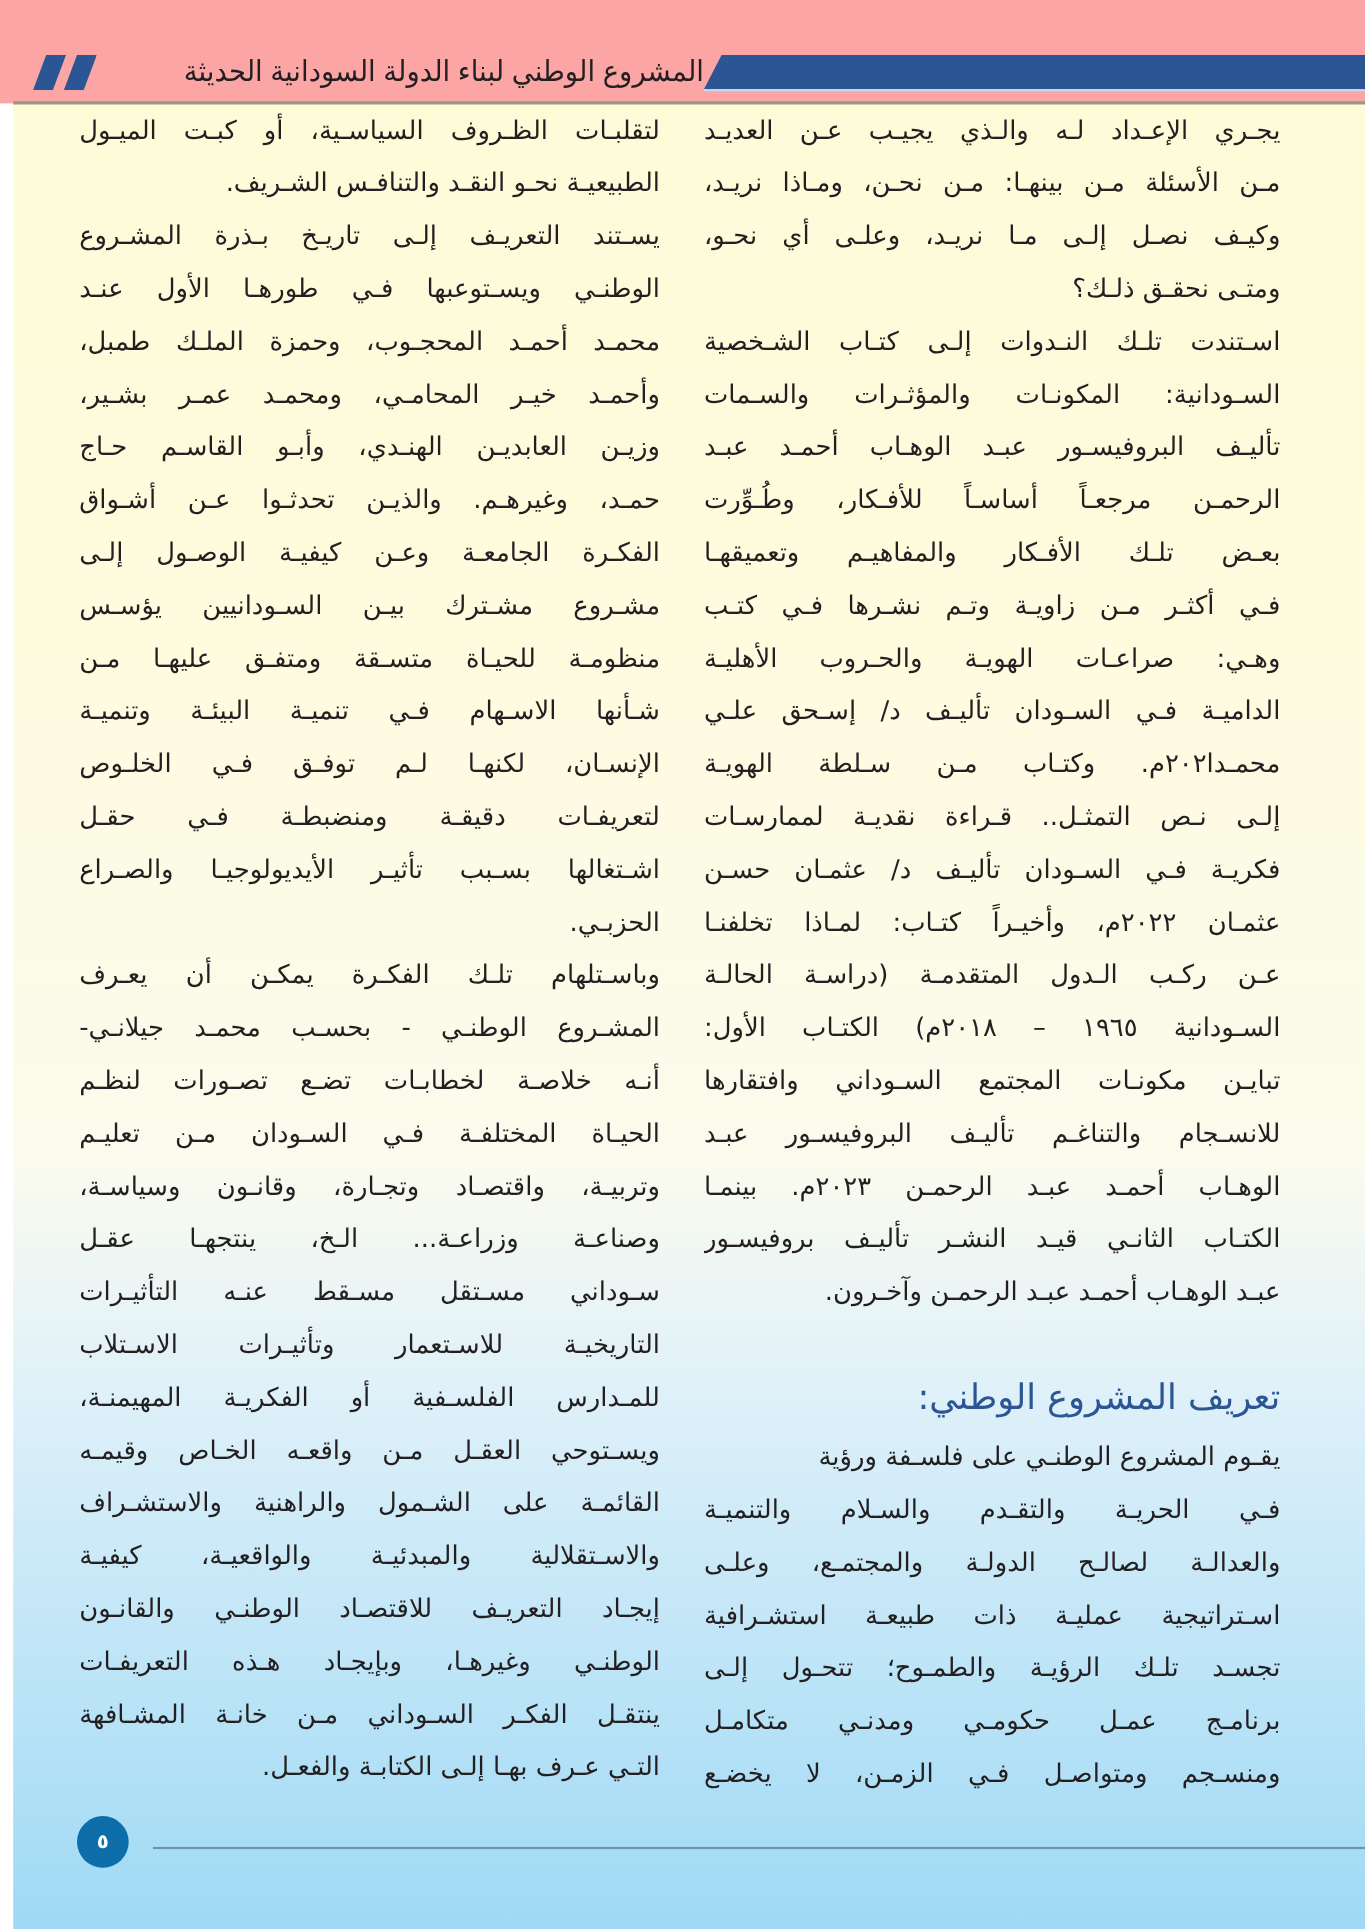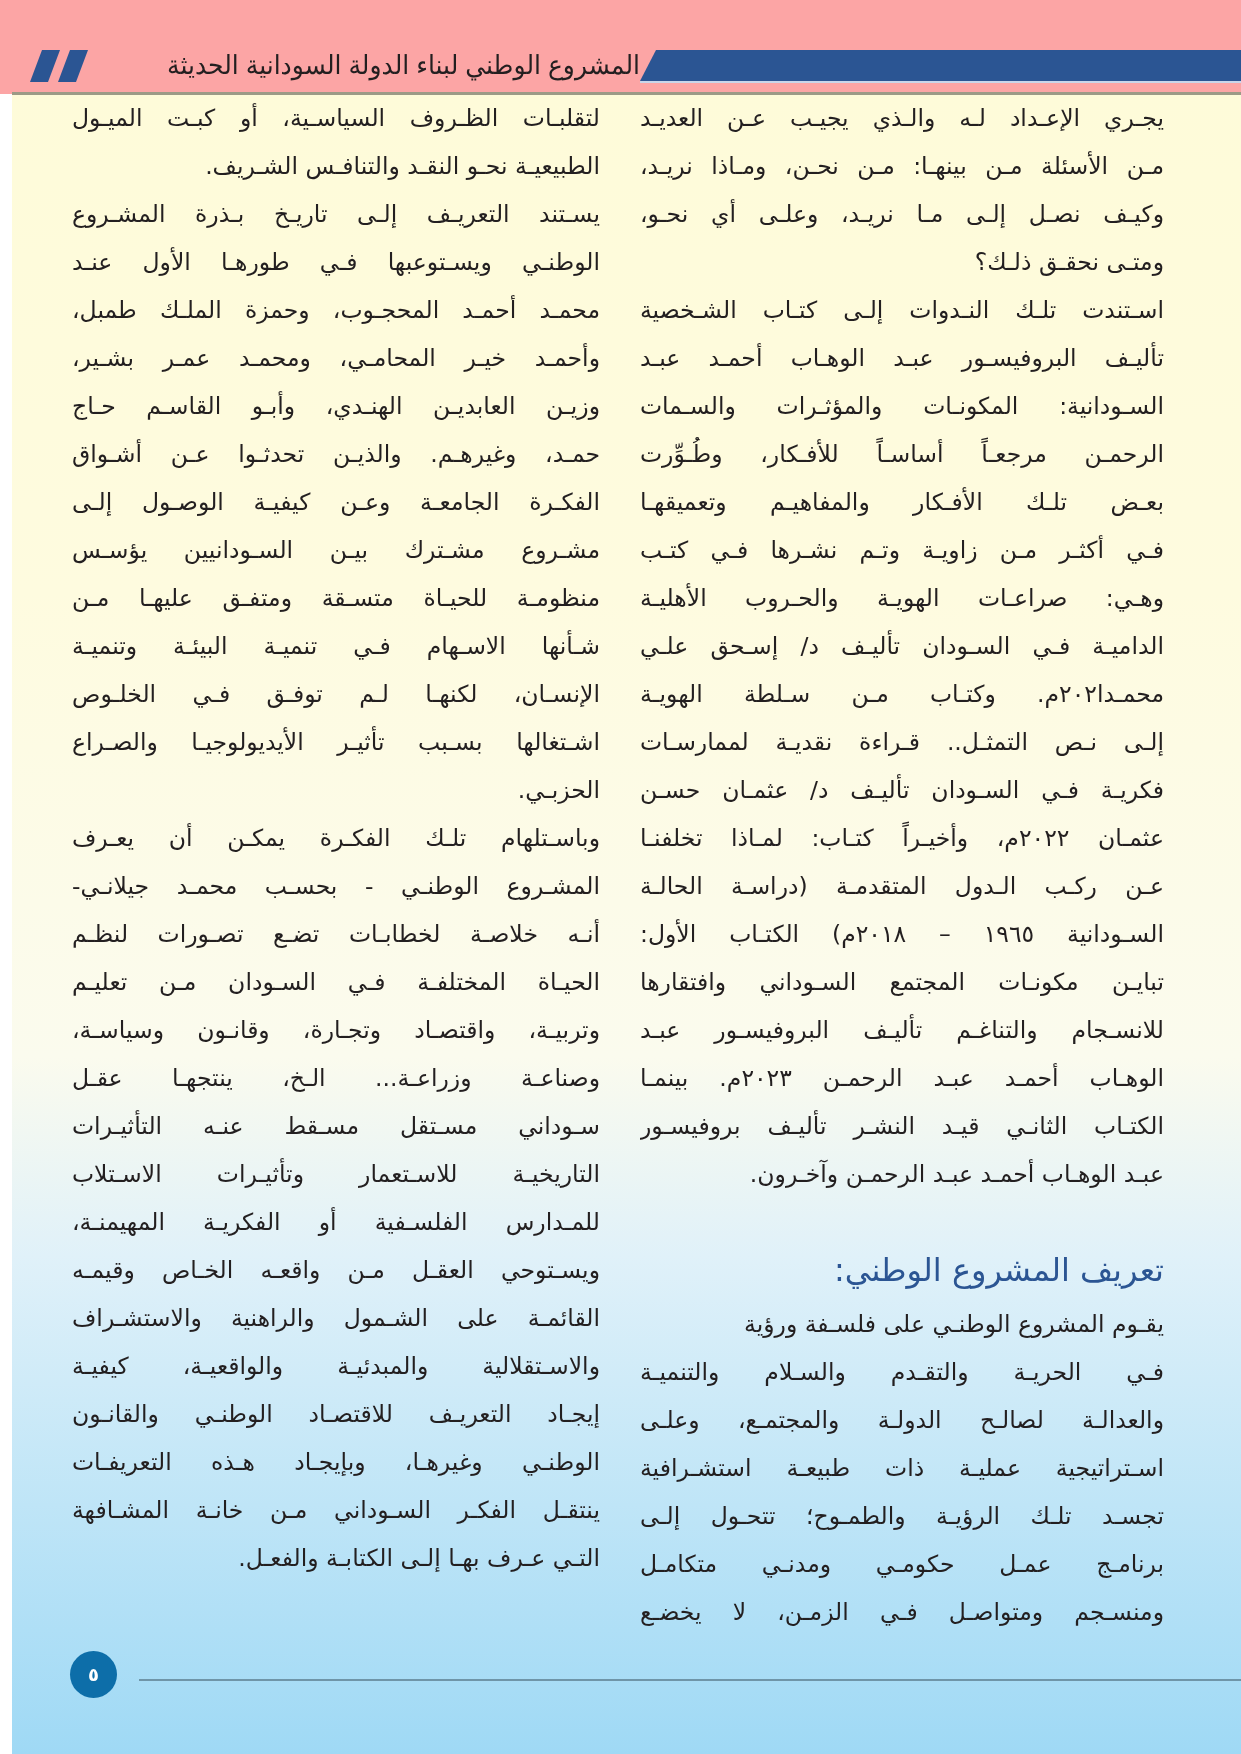--- a/index.html
+++ b/index.html
@@ -74,22 +74,22 @@
 
 <section class="column col-right">
   <div class="para">
     <span class="line">يجـري الإعـداد لـه والـذي يجيـب عـن العديـد</span>
     <span class="line">مـن الأسئلة مـن بينهـا: مـن نحـن، ومـاذا نريـد،</span>
     <span class="line">وكيـف نصـل إلـى مـا نريـد، وعلـى أي نحـو،</span>
     <span class="line last">ومتـى نحقـق ذلـك؟</span>
   </div>
   <div class="para">
     <span class="line">اسـتندت تلـك النـدوات إلـى كتـاب الشـخصية</span>
+    <span class="line">السـودانية: المكونـات والمؤثـرات والسـمات</span>
     <span class="line">تأليـف البروفيسـور عبـد الوهـاب أحمـد عبـد</span>
-    <span class="line">السـودانية: المكونـات والمؤثـرات والسـمات</span>
     <span class="line">الرحمـن مرجعـاً أساسـاً للأفـكار، وطُـوِّرت</span>
     <span class="line">بعـض تلـك الأفـكار والمفاهيـم وتعميقهـا</span>
     <span class="line">فـي أكثـر مـن زاويـة وتـم نشـرها فـي كتـب</span>
     <span class="line">وهـي: صراعـات الهويـة والحـروب الأهليـة</span>
     <span class="line">الداميـة فـي السـودان تأليـف د/ إسـحق علـي</span>
     <span class="line">محمـدا٢٠٢م. وكتـاب مـن سـلطة الهويـة</span>
     <span class="line">إلـى نـص التمثـل.. قـراءة نقديـة لممارسـات</span>
     <span class="line">فكريـة فـي السـودان تأليـف د/ عثمـان حسـن</span>
     <span class="line">عثمـان ٢٠٢٢م، وأخيـراً كتـاب: لمـاذا تخلفنـا</span>
     <span class="line">عـن ركـب الـدول المتقدمـة (دراسـة الحالـة</span>
@@ -122,20 +122,21 @@
     <span class="line">الوطنـي ويسـتوعبها فـي طورهـا الأول عنـد</span>
     <span class="line">محمـد أحمـد المحجـوب، وحمزة الملـك طمبل،</span>
     <span class="line">وأحمـد خيـر المحامـي، ومحمـد عمـر بشـير،</span>
     <span class="line">وزيـن العابديـن الهنـدي، وأبـو القاسـم حـاج</span>
     <span class="line">حمـد، وغيرهـم. والذيـن تحدثـوا عـن أشـواق</span>
     <span class="line">الفكـرة الجامعـة وعـن كيفيـة الوصـول إلـى</span>
     <span class="line">مشـروع مشـترك بيـن السـودانيين يؤسـس</span>
     <span class="line">منظومـة للحيـاة متسـقة ومتفـق عليهـا مـن</span>
     <span class="line">شـأنها الاسـهام فـي تنميـة البيئـة وتنميـة</span>
     <span class="line">الإنسـان، لكنهـا لـم توفـق فـي الخلـوص</span>
+    <span class="line">لتعريفـات دقيقـة ومنضبطـة فـي حقـل</span>
     <span class="line">اشـتغالها بسـبب تأثيـر الأيديولوجيـا والصـراع</span>
     <span class="line last">الحزبـي.</span>
   </div>
   <div class="para">
     <span class="line">وباسـتلهام تلـك الفكـرة يمكـن أن يعـرف</span>
     <span class="line">المشـروع الوطنـي - بحسـب محمـد جيلانـي-</span>
     <span class="line">أنـه خلاصـة لخطابـات تضـع تصـورات لنظـم</span>
     <span class="line">الحيـاة المختلفـة فـي السـودان مـن تعليـم</span>
     <span class="line">وتربيـة، واقتصـاد وتجـارة، وقانـون وسياسـة،</span>
     <span class="line">وصناعـة وزراعـة... الـخ، ينتجهـا عقـل</span>

